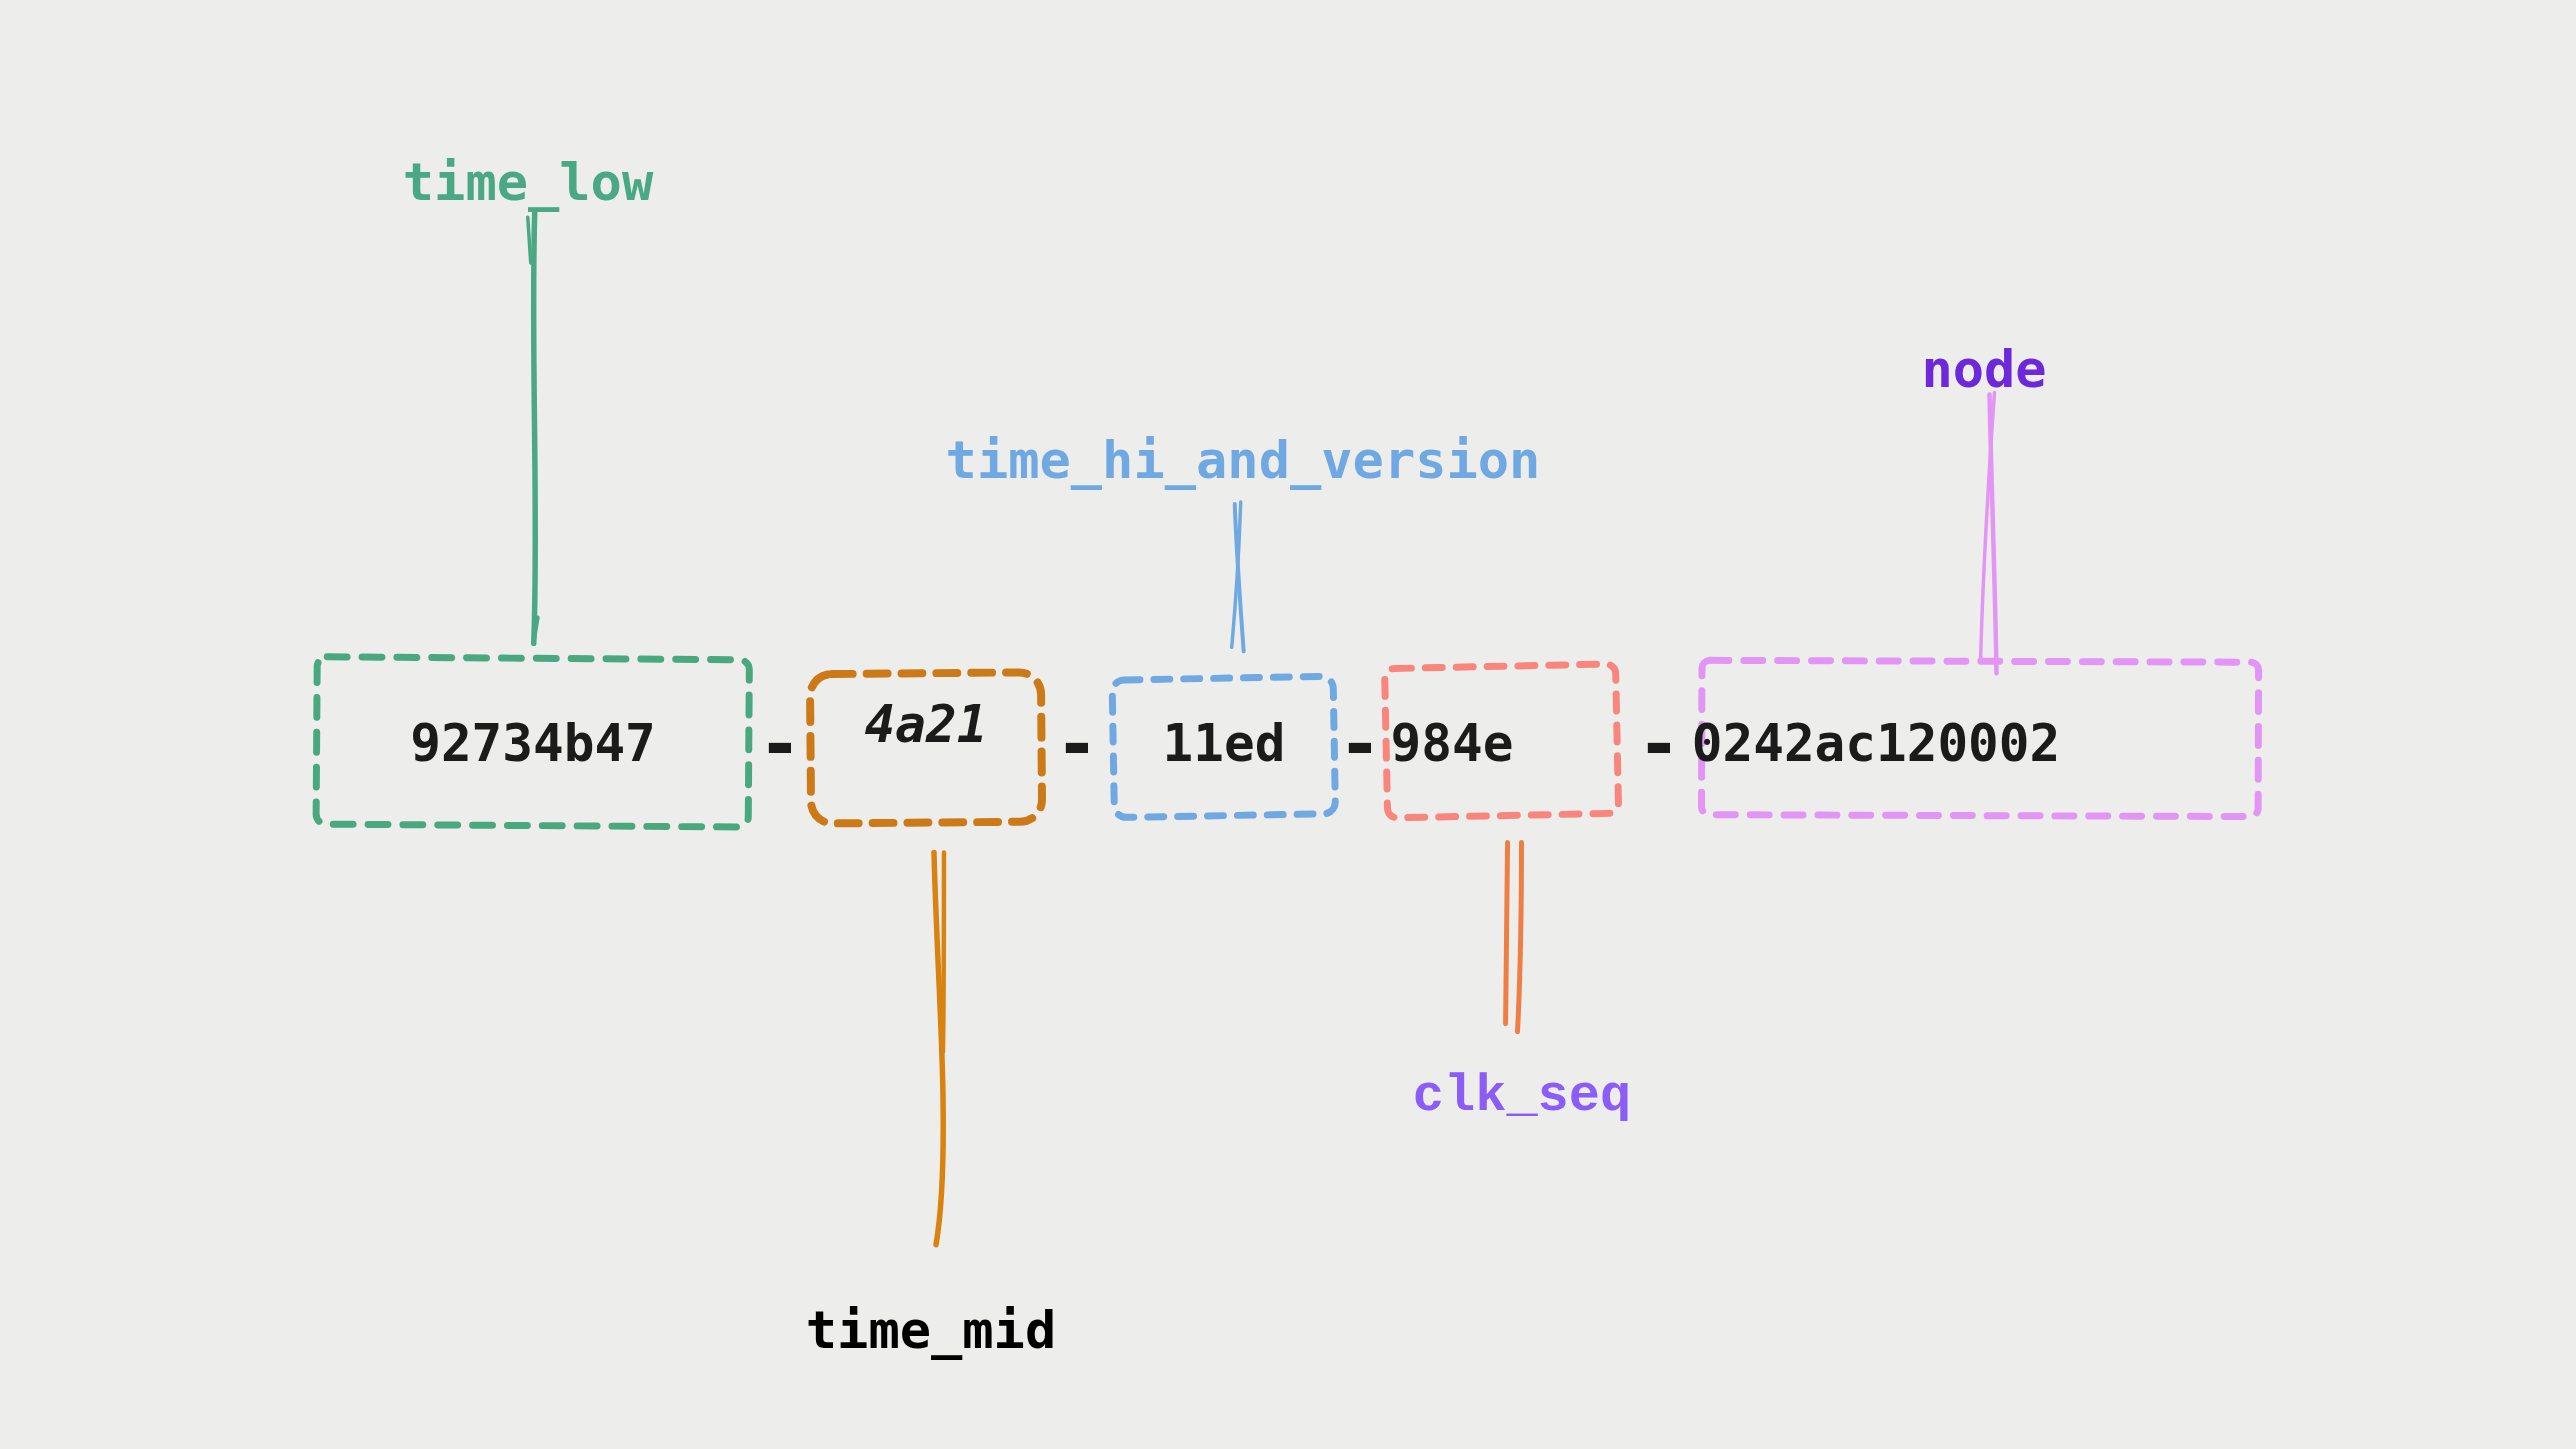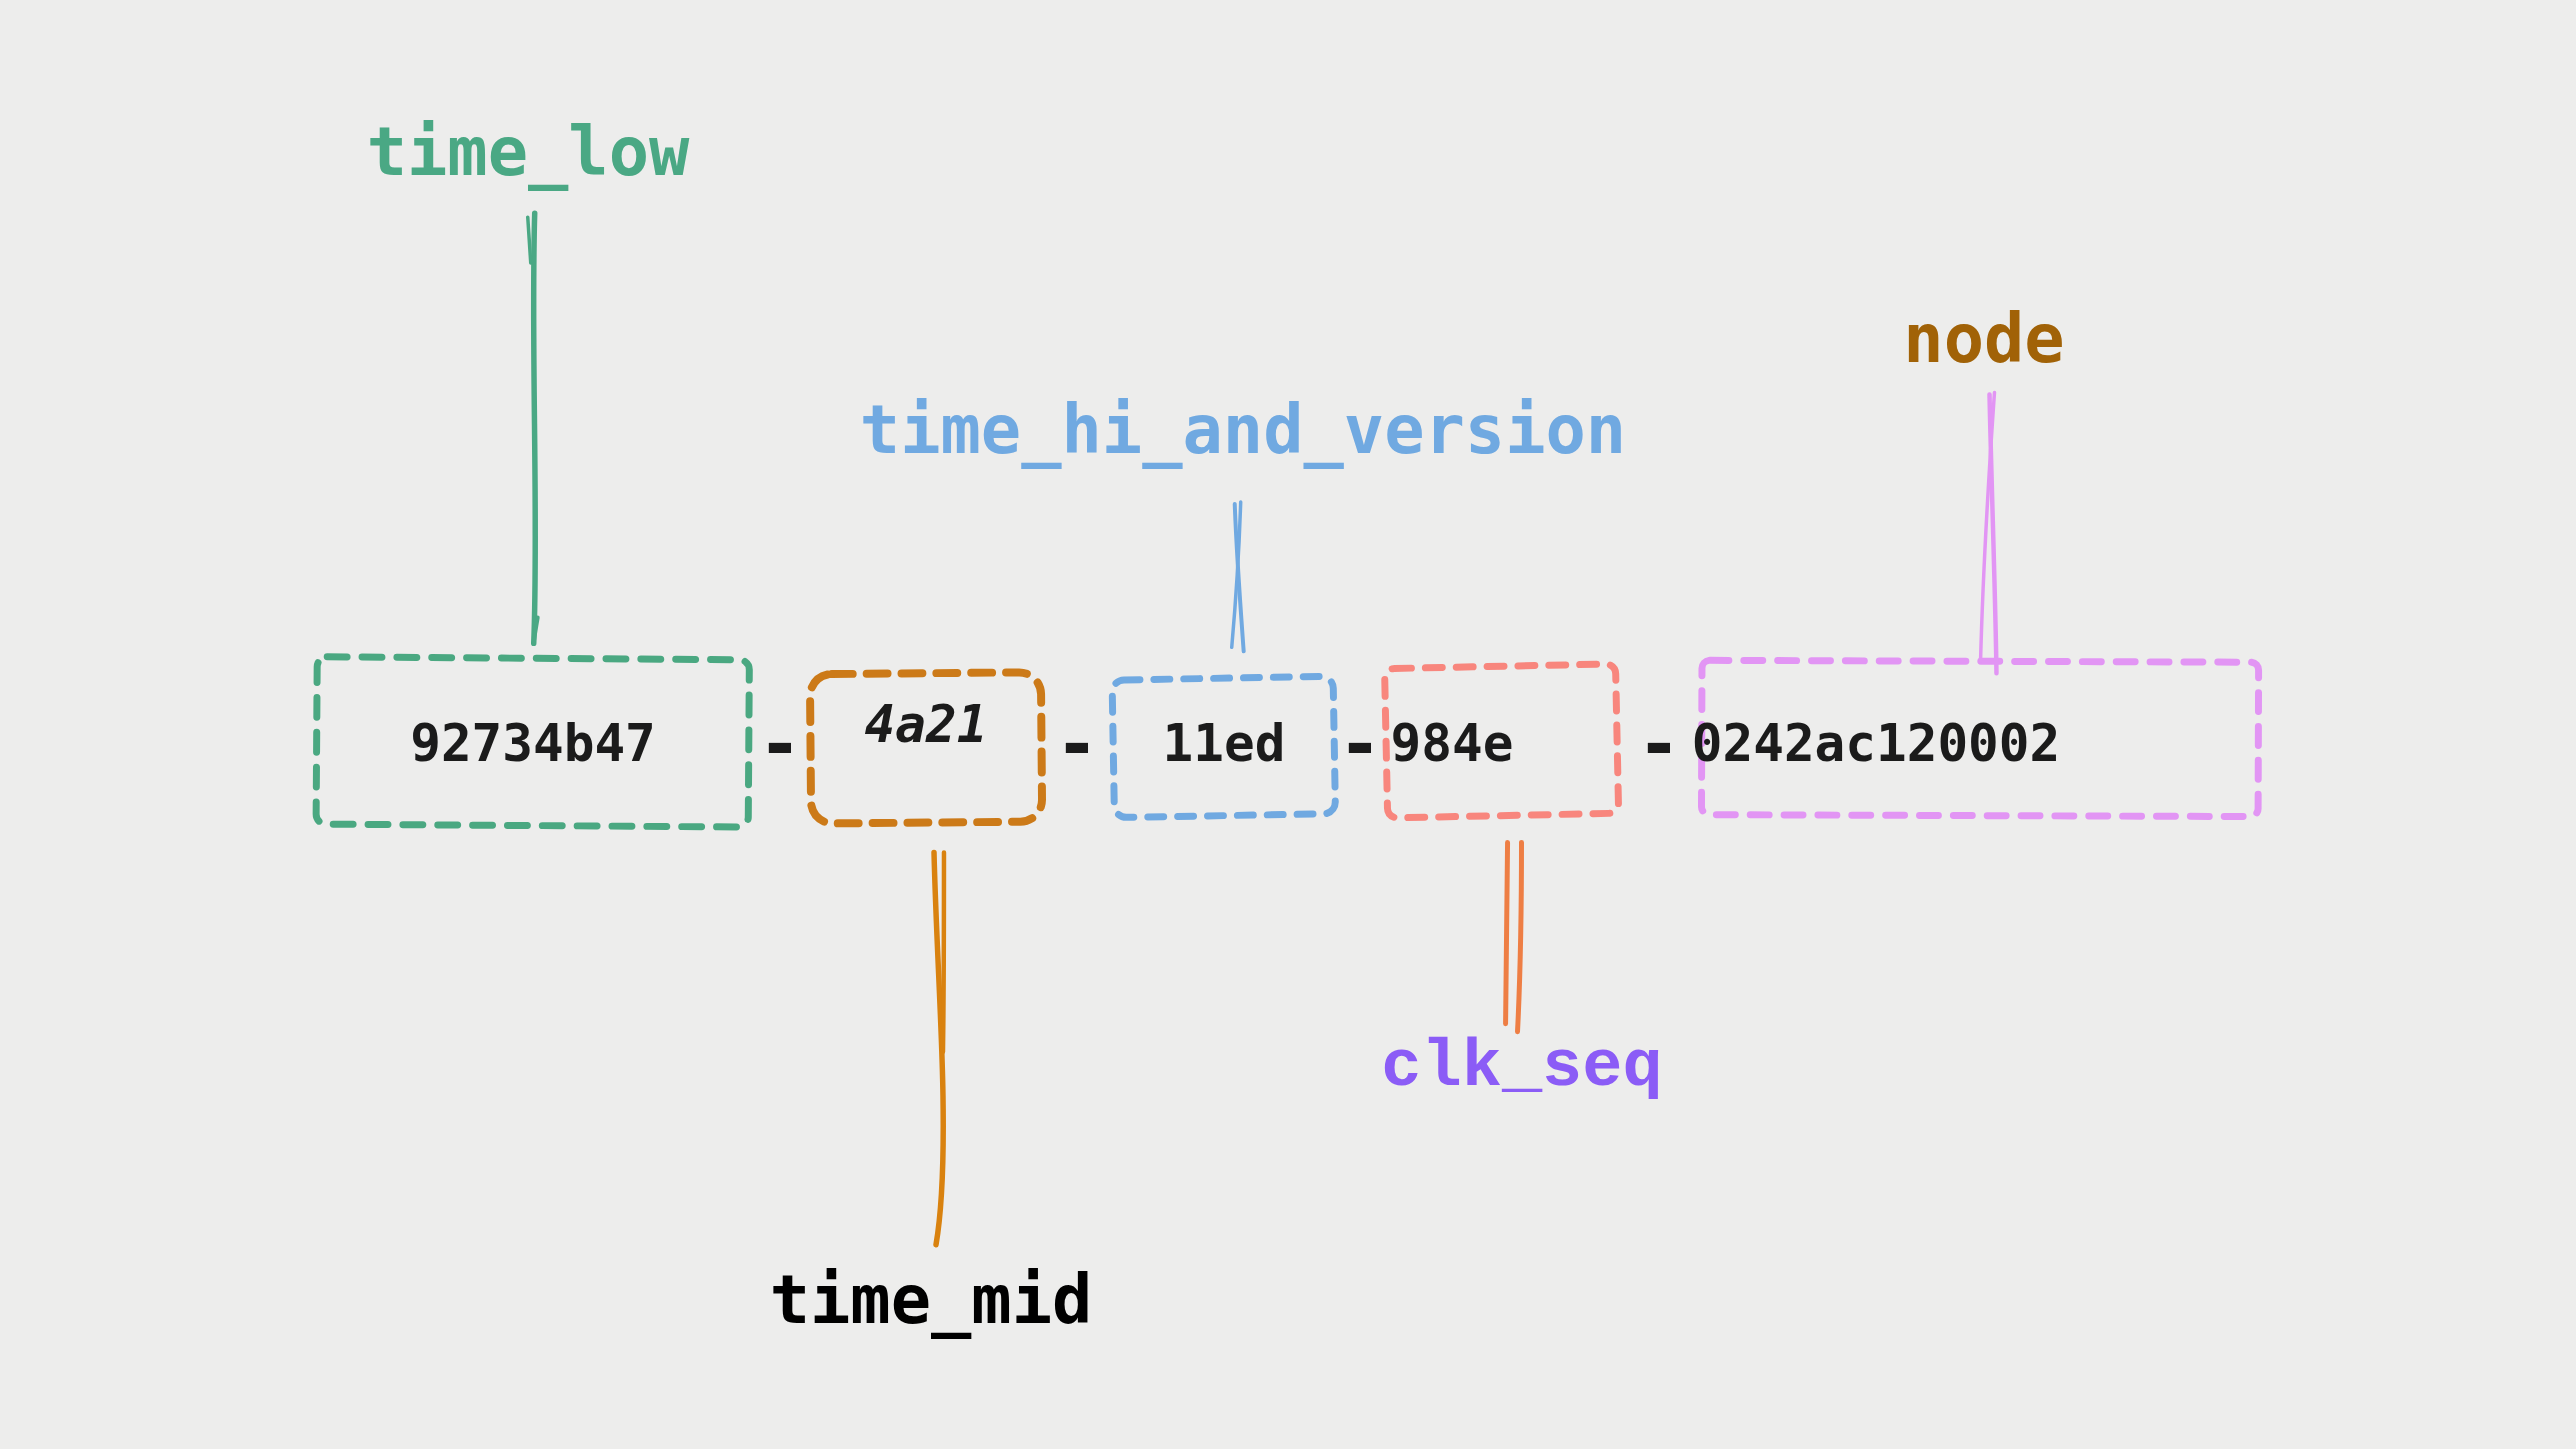--- a/index.html
+++ b/index.html
@@ -32,27 +32,28 @@
   .seg {
     font-size: 51px;
     color: #1b1b1b;
     letter-spacing: 0;
   }
   .sep {
     font-size: 72px;
     color: #1b1b1b;
   }
   .lbl {
-    font-size: 67px;
+    font-size: 52px;
+    margin-top: 30px;
   }
   .c-green  { color: #4aa884; }
   .c-orange { color: #000000; }
   .c-blue   { color: #70a9e1; text-align: center; }
   .c-clkseq { color: #8b5cf6; font-family: Liberation Mono, monospace; }
-  .c-violet { color: #a16207; }
+  .c-violet { color: #6d28d9; }
 </style>
 </head>
 <body>
 
 <div class="stage">
 
   <svg class="overlay" viewBox="0 0 2587 1456" aria-hidden="true">
 
     <rect x="318" y="661" width="434" height="168" rx="10" fill="none" stroke="#4aa881" stroke-width="7" stroke-dasharray="20 15" stroke-linecap="round" transform="rotate(0.4 535 745)"></rect>
     <rect x="814" y="676" width="232" height="150" rx="22" fill="none" stroke="#cc7a18" stroke-width="8" stroke-dasharray="21 14" stroke-linecap="round" transform="rotate(-0.5 930 751)"></rect>

